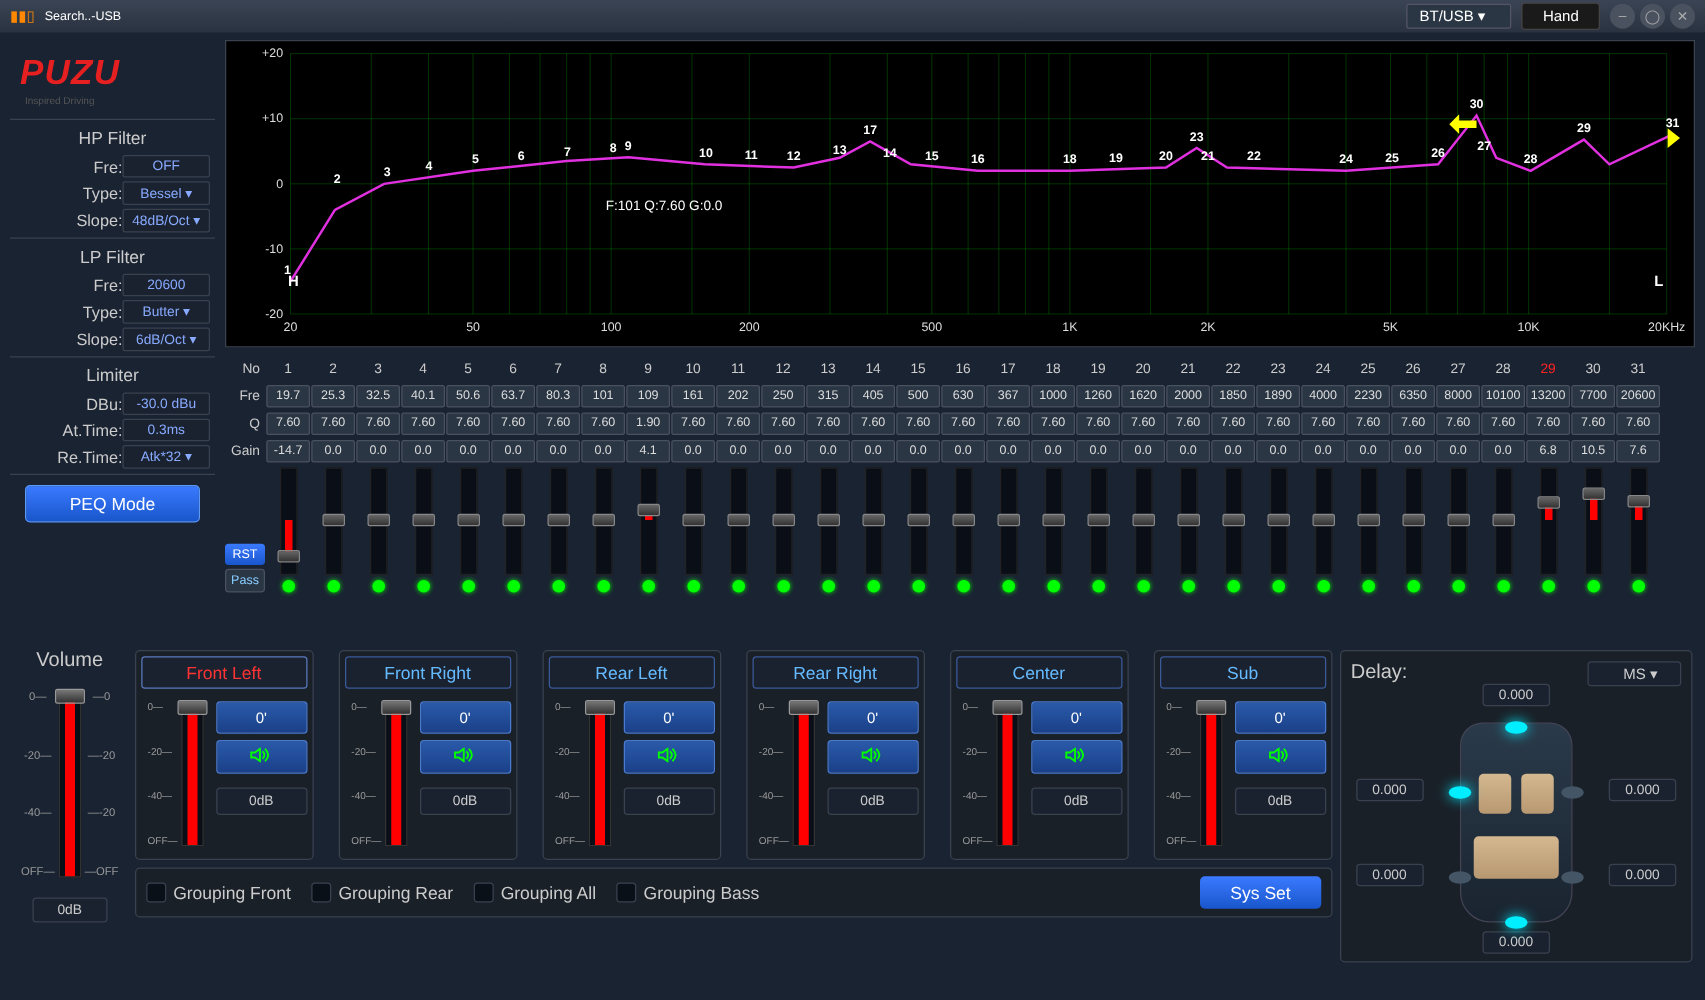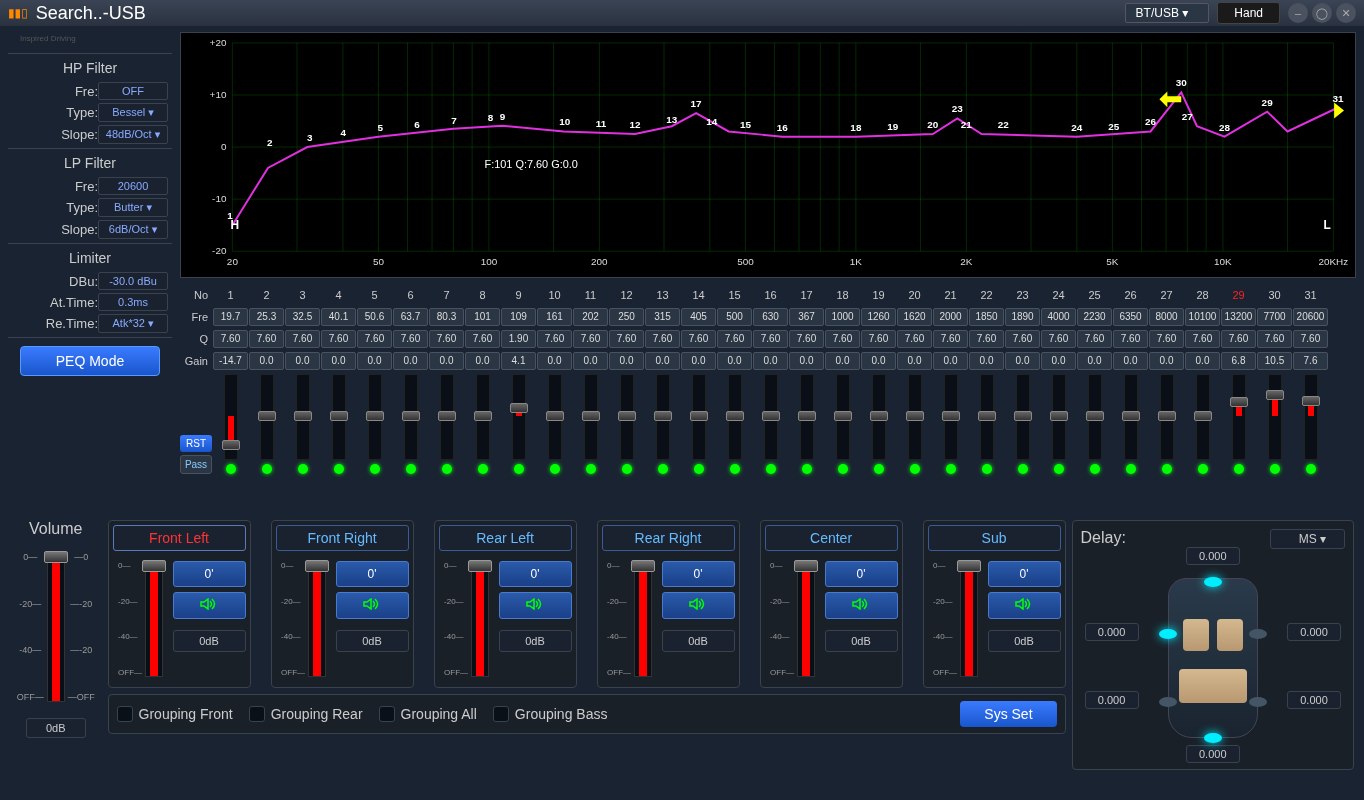--- a/index.html
+++ b/index.html
@@ -1,19 +1,19 @@
 <!DOCTYPE html>
 <html><head>
 <meta charset="utf-8">
 <style>
 *{box-sizing:border-box;margin:0;padding:0;font-family:Arial,sans-serif;user-select:none}
 body{background:#1a2332;color:#ccc;width:1364px;height:800px;overflow:hidden;font-size:11px}
 .titlebar{height:26px;background:linear-gradient(180deg,#3a4454,#2a3240);display:flex;align-items:center;padding:0 8px;gap:8px}
 .titlebar .bars{color:#f80;font-size:12px}
-.title-text{color:#fff;font-size:18px;flex:1}
+.title-text{color:#fff;font-size:10px;flex:1}
 .bt-dropdown{background:#2a3644;border:1px solid #556;color:#fff;padding:2px 20px 2px 10px;font-size:12px;border-radius:2px}
 .hand-btn{background:#1a1a1a;color:#fff;padding:3px 16px;border-radius:3px;font-size:12px;border:1px solid #444}
 .win-btns{display:flex;gap:4px}
 .win-btn{width:20px;height:20px;border-radius:50%;background:#4a5260;display:flex;align-items:center;justify-content:center;color:#aaa;font-size:11px}
 .main{display:flex;height:488px}
 .left-panel{width:180px;padding:8px}
 .logo{color:#e62020;font-size:28px;font-weight:900;font-style:italic;letter-spacing:1px;margin:8px 0 2px 8px}
 .logo-sub{color:#555;font-size:8px;margin-left:12px;margin-bottom:10px}
 .divider{border-top:1px solid #3a4250;margin:4px 0}
 .section-title{text-align:center;color:#ccc;font-size:14px;margin:6px 0}
@@ -91,20 +91,21 @@
   <span class="hand-btn">Hand</span>
   <div class="win-btns">
     <div class="win-btn">–</div>
     <div class="win-btn">◯</div>
     <div class="win-btn">✕</div>
   </div>
 </div>
 
 <div class="main">
   <div class="left-panel">
+    <div class="logo">PUZU</div>
     <div class="logo-sub">Inspired Driving</div>
     <div class="divider"></div>
     <div class="section-title">HP Filter</div>
     <div class="param-row">
         <span class="param-label">Fre:</span>
         <span class="param-val">OFF</span>
       </div>
     <div class="param-row">
         <span class="param-label">Type:</span>
         <span class="param-val">Bessel ▾</span>

